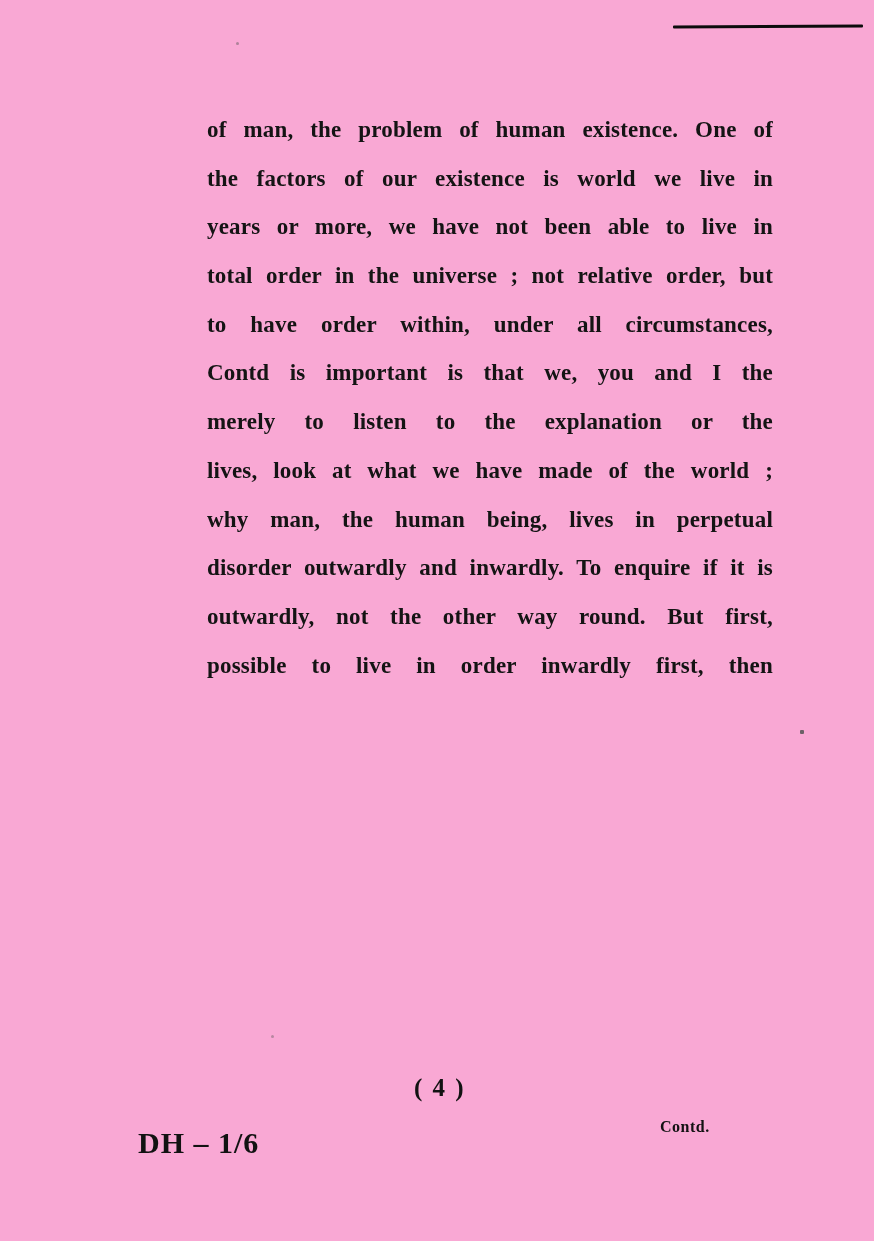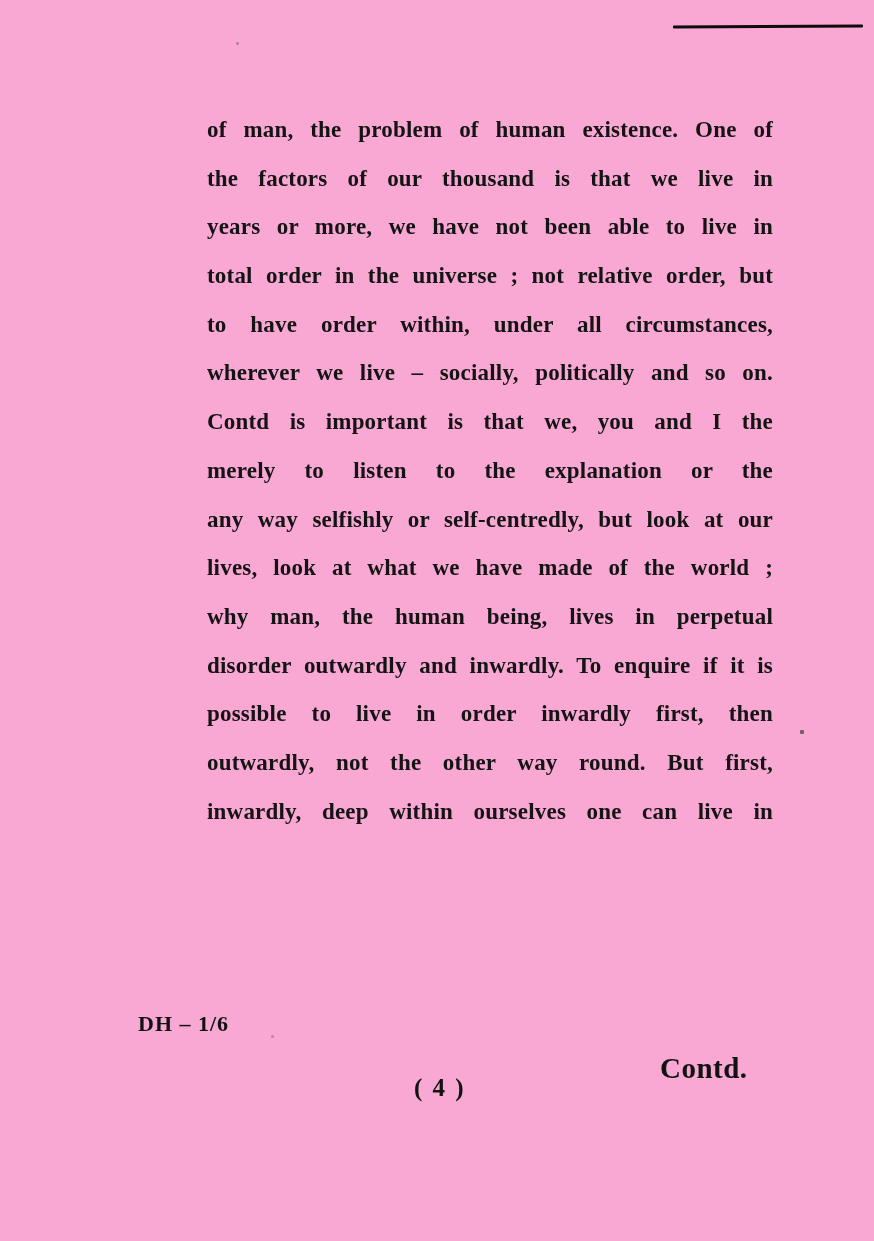--- a/index.html
+++ b/index.html
@@ -45,23 +45,23 @@
     white-space: nowrap;
     
   }
   .line { white-space: normal; overflow: hidden; }
   .footer-item {
     position: absolute;
     font-weight: 700;
     line-height: 1;
     color: #121212;
   }
-  .footer-left   { left: 138px; top: 1013px; font-size: 22px; letter-spacing: 1px; }
+  .footer-left   { left: 138px; top: 1128px; font-size: 30px; letter-spacing: 1px; }
   .footer-center { left: 414px; top: 1075px; font-size: 25px; letter-spacing: 2px; }
-  .footer-right  { left: 660px; top: 1054px; font-size: 29px; letter-spacing: 0.5px; }
+  .footer-right  { left: 660px; top: 1119px; font-size: 16px; letter-spacing: 0.5px; }
   .speck {
     position: absolute;
     background: #555;
     border-radius: 50%;
   }
   .speck-1 { left: 236px; top: 42px;  width: 3px; height: 3px; opacity: 0.45; }
   .speck-2 { left: 800px; top: 730px; width: 4px; height: 4px; opacity: 0.85; border-radius: 1px; }
   .speck-3 { left: 271px; top: 1035px; width: 3px; height: 3px; opacity: 0.4; }
 </style>
 </head>
@@ -70,34 +70,31 @@
 <div class="page">
 
   <div class="top-rule"></div>
 
   <div class="speck speck-1"></div>
   <div class="speck speck-2"></div>
   <div class="speck speck-3"></div>
 
   <main class="text-block">
     <p class="line">of man, the problem of human existence. One of</p>
-    <p class="line">the factors of our thousand is that we live in</p>
+    <p class="line">the factors of our existence is world we live in</p>
     <p class="line">years or more, we have not been able to live in</p>
     <p class="line">total order in the universe ; not relative order, but</p>
     <p class="line">to have order within, under all circumstances,</p>
-    <p class="line">wherever we live – socially, politically and so on.</p>
     <p class="line">Contd is important is that we, you and I the</p>
     <p class="line">merely to listen to the explanation or the</p>
-    <p class="line">any way selfishly or self-centredly, but look at our</p>
     <p class="line">lives, look at what we have made of the world ;</p>
     <p class="line">why man, the human being, lives in perpetual</p>
     <p class="line">disorder outwardly and inwardly. To enquire if it is</p>
+    <p class="line">outwardly, not the other way round. But first,</p>
     <p class="line">possible to live in order inwardly first, then</p>
-    <p class="line">outwardly, not the other way round. But first,</p>
-    <p class="line">inwardly, deep within ourselves one can live in</p>
   </main>
 
   <footer>
     <span class="footer-item footer-left">DH – 1/6</span>
     <span class="footer-item footer-center">( 4 )</span>
     <span class="footer-item footer-right">Contd.</span>
   </footer>
 
 </div>
 

